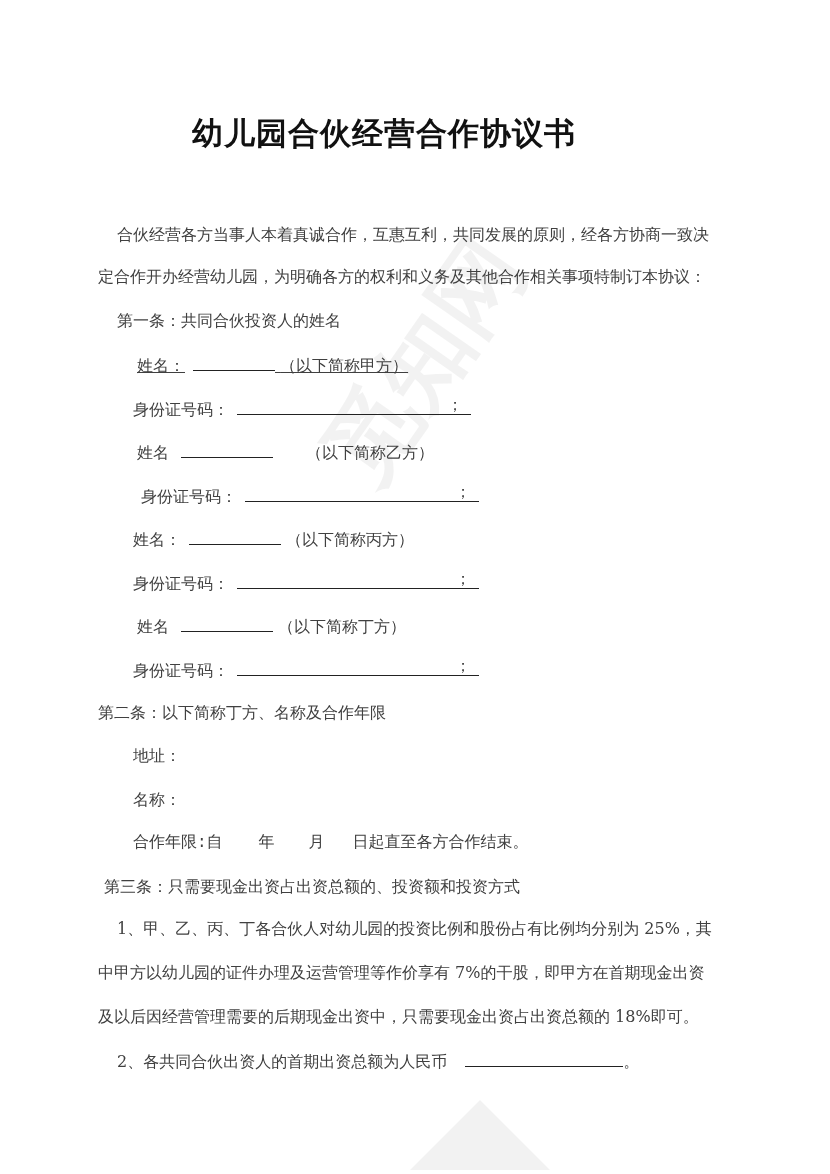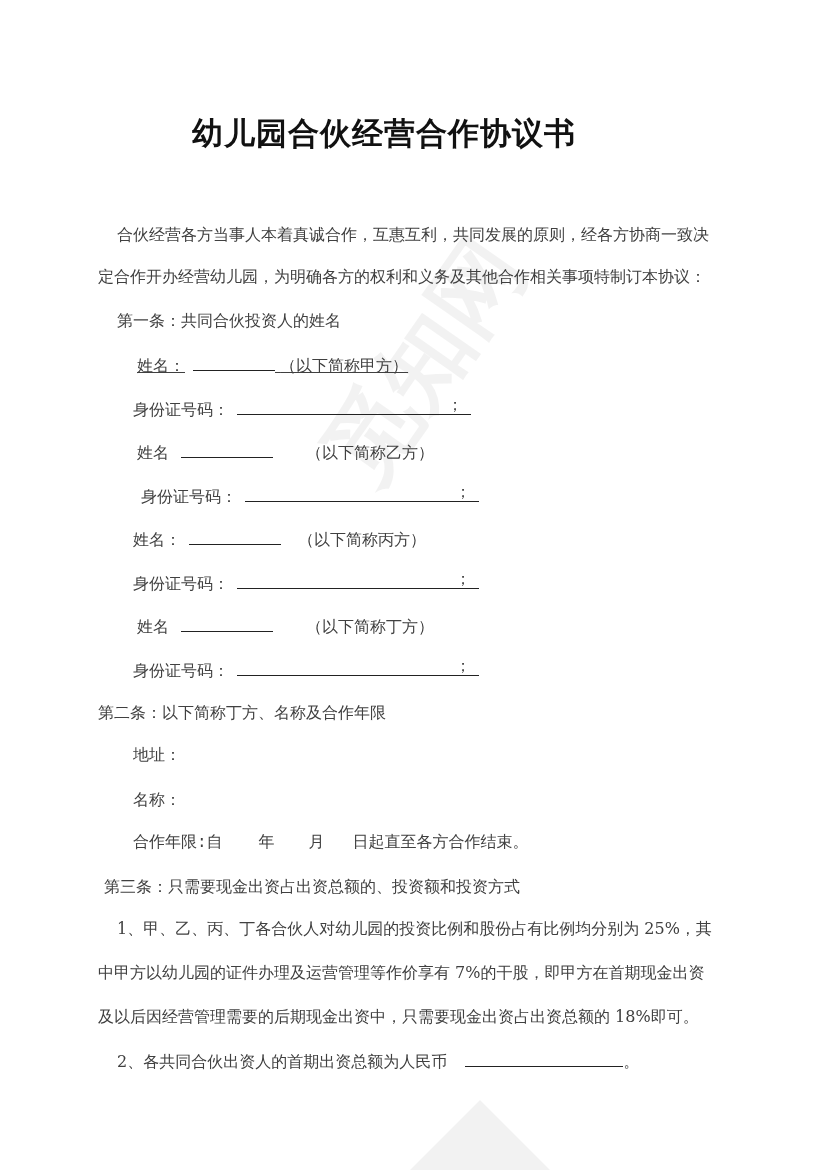--- a/index.html
+++ b/index.html
@@ -45,36 +45,36 @@
   <div class="line" style="top:440px; left:137px;">
     <span>姓名</span><span class="blank" style="width:92px; margin-left:12px;"></span>
     <span style="margin-left:28px;">（以下简称乙方）</span>
   </div>
   <div class="line" style="top:484px; left:141px;">
     <span>身份证号码：</span><span class="blank" style="width:234px; margin-left:8px;"><span class="semi">；</span></span>
   </div>
 
   <div class="line" style="top:527px; left:133px;">
     <span>姓名：</span><span class="blank" style="width:92px; margin-left:8px;"></span>
-    <span style="margin-left:12px;text-align:right;">（以下简称丙方）</span>
+    <span style="margin-left:0;text-align:right;">（以下简称丙方）</span>
   </div>
   <div class="line" style="top:571px; left:133px;">
     <span>身份证号码：</span><span class="blank" style="width:242px; margin-left:8px;"><span class="semi">；</span></span>
   </div>
 
   <div class="line" style="top:614px; left:137px;">
     <span>姓名</span><span class="blank" style="width:92px; margin-left:12px;"></span>
-    <span style="margin-left:28px;">（以下简称丁方）</span>
+    <span style="margin-left:0;">（以下简称丁方）</span>
   </div>
   <div class="line" style="top:658px; left:133px;">
     <span>身份证号码：</span><span class="blank" style="width:242px; margin-left:8px;"><span class="semi">；</span></span>
   </div>
 
   <div class="line" style="top:702px; left:98px;">第二条：以下简称丁方、名称及合作年限</div>
-  <div class="line" style="top:745px; left:133px;font-family:Liberation Mono, monospace;">地址：</div>
+  <div class="line" style="top:745px; left:133px;">地址：</div>
   <div class="line" style="top:789px; left:133px;">名称：</div>
   <div class="line" style="top:832px; left:133px;font-family:Liberation Mono, monospace;">
     <span>合作年限:自</span><span class="gap" style="width:36px;"></span><span>年</span><span class="gap" style="width:34px;"></span><span>月</span><span class="gap" style="width:28px;"></span><span>日起直至各方合作结束。</span>
   </div>
 
   <div class="line" style="top:876px; left:104px;">第三条：只需要现金出资占出资总额的、投资额和投资方式</div>
   <div class="line" style="top:918px; left:117px;">1、甲、乙、丙、丁各合伙人对幼儿园的投资比例和股份占有比例均分别为 25%，其</div>
   <div class="line" style="top:962px; left:98px;">中甲方以幼儿园的证件办理及运营管理等作价享有 7%的干股，即甲方在首期现金出资</div>
   <div class="line" style="top:1006px; left:98px;">及以后因经营管理需要的后期现金出资中，只需要现金出资占出资总额的 18%即可。</div>
   <div class="line" style="top:1049px; left:117px;">

